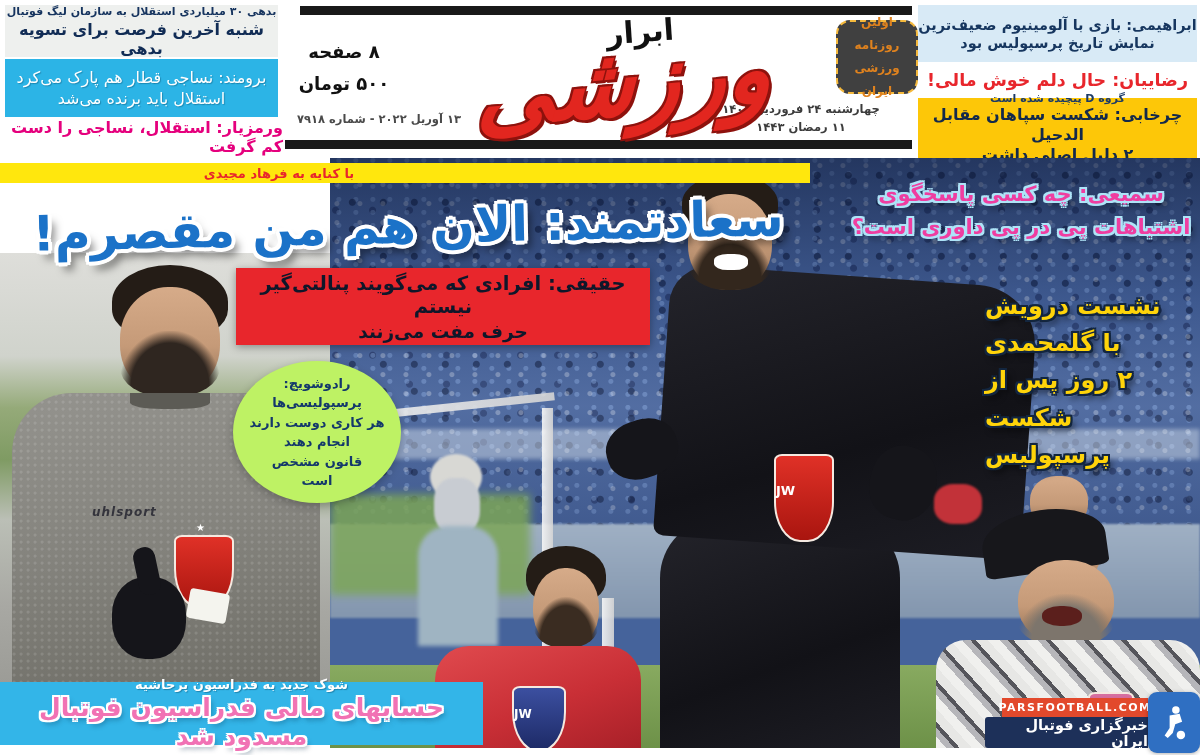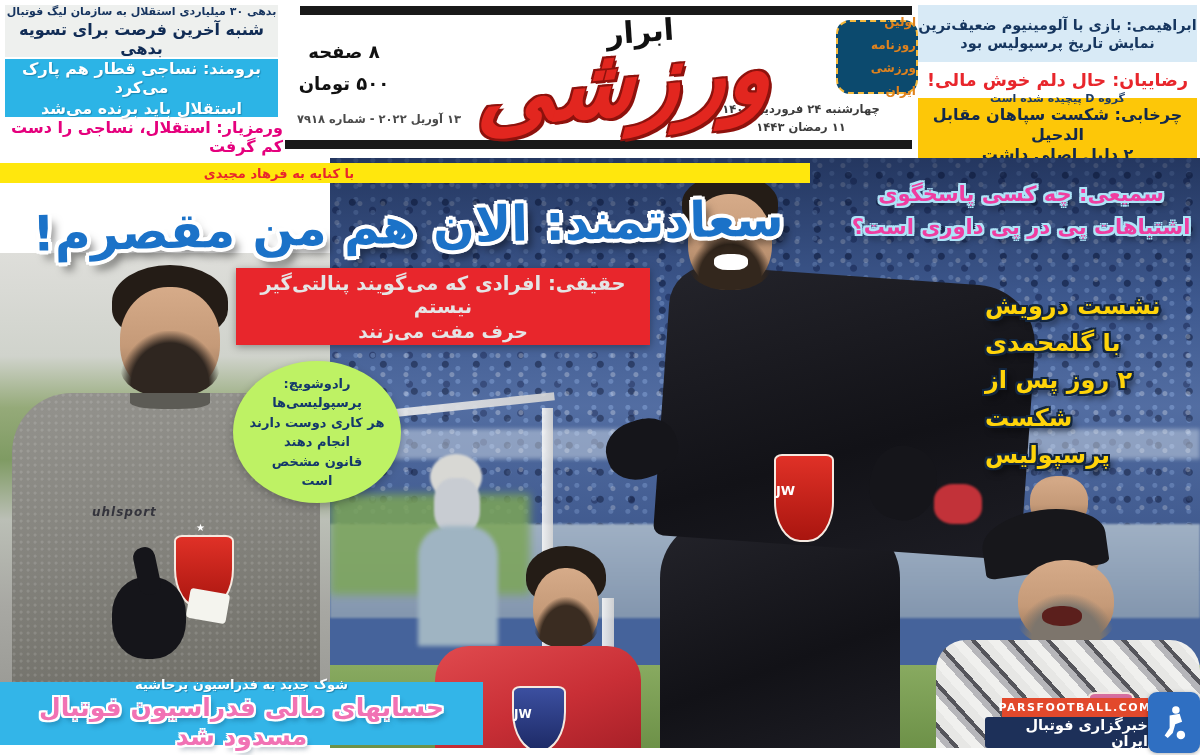--- a/index.html
+++ b/index.html
@@ -8,34 +8,34 @@
   .abs{position:absolute;}
   .rtl{direction:rtl;unicode-bidi:embed;}
   .c{text-align:center;}
   
   .box-debt{left:5px;top:5px;width:273px;height:52px;background:#eef0ee;color:#15335e;
             display:flex;flex-direction:column;justify-content:center;gap:2px;}
   .debt1{font-size:11px;font-weight:bold;}
   .debt2{font-size:16px;font-weight:bold;color:#112c55;}
   .box-boroumand{left:5px;top:59px;width:273px;height:58px;background:#2cb4e6;color:#fff;
             display:flex;flex-direction:column;justify-content:center;gap:2px;}
-  .boroumand{font-size:16px;font-weight:bold;text-shadow:1px 1px 1px rgba(0,60,90,.35);}
+  .boroumand{font-size:16px;font-weight:normal;text-shadow:1px 1px 1px rgba(0,60,90,.35);}
   .varmazyar{left:0;top:121px;width:283px;height:32px;color:#e5007d;font-size:16px;font-weight:bold;
             display:flex;align-items:center;justify-content:center;}
   .bar-top{left:300px;top:6px;width:612px;height:9px;background:#191919;}
   .bar-bottom{left:285px;top:140px;width:627px;height:9px;background:#191919;}
   .pages-price{left:288px;top:36px;width:112px;color:#111;font-weight:bold;font-size:18px;line-height:1.8;}
   .logo-varzeshi{left:398px;top:6px;width:452px;height:150px;color:#e2261f;font-weight:bold;font-style:italic;
             font-size:95px;line-height:150px;text-align:center;transform:rotate(-5deg) skewX(-6deg);z-index:3;
             text-shadow:3px 3px 0 #8e120d,-2px -2px 0 #8e120d,2px -2px 0 #8e120d,-2px 2px 0 #8e120d;}
   .logo-abrar{left:560px;top:14px;width:160px;color:#111;font-weight:bold;font-size:30px;letter-spacing:6px;
             text-align:center;transform:rotate(-4deg);z-index:4;}
-  .badge{left:836px;top:20px;width:78px;height:70px;background:#0c4a6e;border:2px dashed #f5b93c;
+  .badge{left:836px;top:20px;width:78px;height:70px;background:#404040;border:2px dashed #f5b93c;
             border-radius:14px;color:#df821e;font-size:12px;font-weight:bold;line-height:1.9;
-            display:flex;flex-direction:column;justify-content:center;z-index:2;text-align:right;}
+            display:flex;flex-direction:column;justify-content:center;z-index:2;}
   .dates{left:690px;top:100px;width:222px;color:#3c3c3c;font-size:11.5px;font-weight:bold;line-height:1.6;text-align:center;}
   .issue{left:278px;top:112px;width:202px;color:#4a4a4a;font-size:11.5px;font-weight:bold;text-align:center;}
   .box-ebrahimi{left:918px;top:5px;width:279px;height:57px;background:#d8eaf6;color:#16365f;
             display:flex;flex-direction:column;justify-content:center;gap:2px;font-size:14.5px;font-weight:bold;}
   .rezaeian{left:918px;top:64px;width:279px;height:32px;color:#e8262c;font-size:17.5px;font-weight:bold;
             display:flex;align-items:center;justify-content:center;}
   .box-cherkhabi{left:918px;top:98px;width:279px;height:60px;background:#fdc708;color:#13294b;
             display:flex;flex-direction:column;justify-content:center;}
   .group-note{font-size:11px;font-weight:bold;color:#1b3a66;}
   .cherkhabi{font-size:16px;font-weight:bold;line-height:1.25;}
@@ -78,21 +78,21 @@
       background-size:7px 7px,100% 100%;border-radius:60px 60px 0 0;}
   .uhlsport{color:#34343c;font-weight:bold;font-style:italic;font-size:12px;letter-spacing:1px;}
   
   .kicker-strip{left:0;top:163px;width:810px;height:20px;background:#ffe70d;z-index:5;}
   .kicker-text{position:absolute;left:0;top:0;width:462px;height:20px;color:#e8262c;font-size:13px;font-weight:bold;
       display:flex;align-items:center;justify-content:center;padding-left:48px;}
   .headline{left:5px;top:183px;width:806px;height:86px;z-index:5;color:#1b72c8;font-size:49px;font-weight:bold;
       display:flex;align-items:center;justify-content:center;white-space:nowrap;transform:rotate(-1.2deg);
       text-shadow:-3px -3px 0 #fff,-3px 0 0 #fff,-3px 3px 0 #fff,0 -3px 0 #fff,0 3px 0 #fff,3px -3px 0 #fff,
         3px 0 0 #fff,3px 3px 0 #fff,-4px 0 0 #fff,4px 0 0 #fff,0 4px 0 #fff,0 -4px 0 #fff,6px 8px 9px rgba(0,0,0,.5);}
-  .box-haghighi{left:236px;top:268px;width:414px;height:77px;background:#e8262c;z-index:5;color:#e5e5e5;
+  .box-haghighi{left:236px;top:268px;width:414px;height:77px;background:#e8262c;z-index:5;color:#0f172a;
       display:flex;flex-direction:column;justify-content:center;gap:3px;box-shadow:0 2px 8px rgba(0,0,0,.35);align-items:center;}
   .haghighi1{font-size:19.5px;font-weight:bold;}
   .haghighi2{font-size:18.5px;font-weight:bold;}
   .samiei{left:845px;top:178px;width:352px;z-index:5;color:#ef3da0;font-size:21px;font-weight:bold;line-height:1.55;
       text-align:center;
       text-shadow:-2px -2px 0 #aee4f8,-2px 0 0 #aee4f8,-2px 2px 0 #aee4f8,0 -2px 0 #aee4f8,0 2px 0 #aee4f8,
         2px -2px 0 #aee4f8,2px 0 0 #aee4f8,2px 2px 0 #aee4f8,4px 5px 6px rgba(0,0,0,.4);}
   .darvish{left:985px;top:288px;width:210px;z-index:5;color:#ffd40a;font-size:24px;font-weight:bold;line-height:1.55;
       text-align:left;
       text-shadow:-2px -2px 0 #13263f,-2px 0 0 #13263f,-2px 2px 0 #13263f,0 -2px 0 #13263f,0 2px 0 #13263f,

